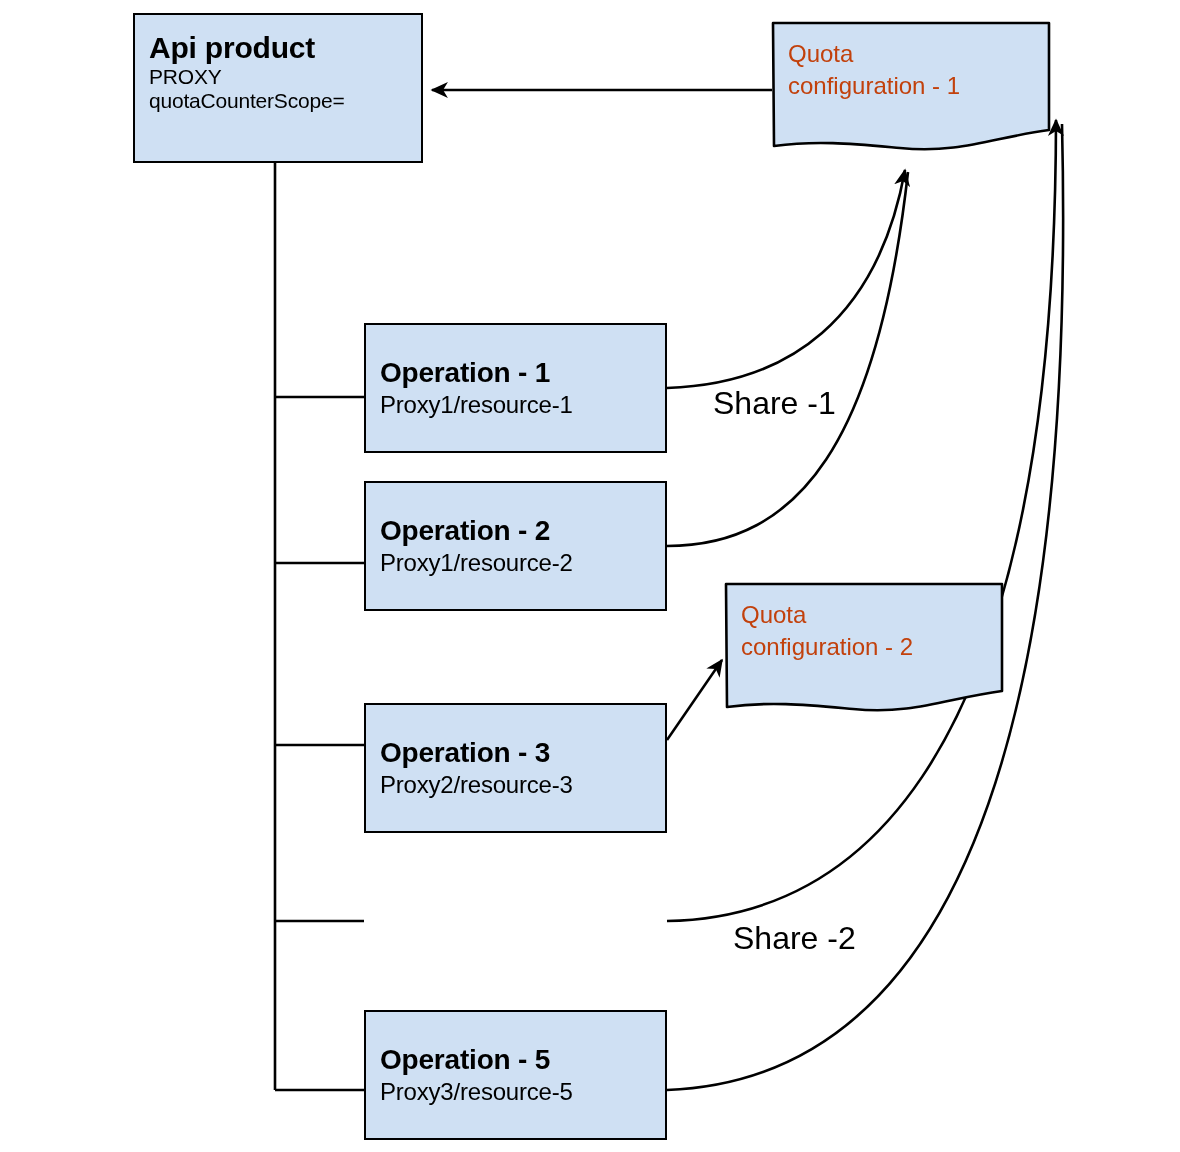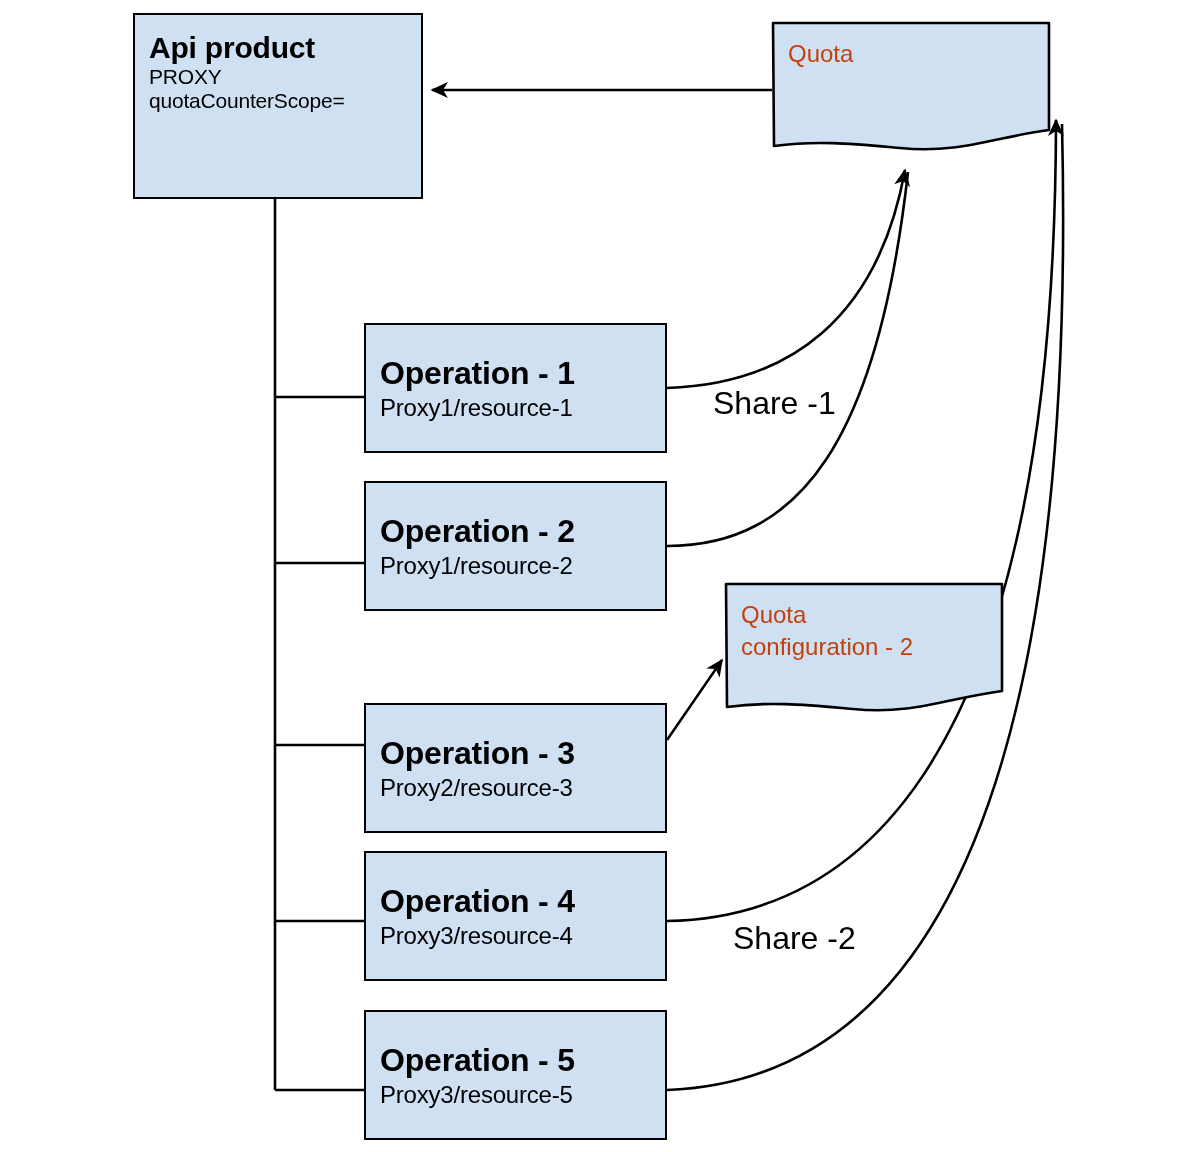--- a/index.html
+++ b/index.html
@@ -37,21 +37,21 @@
   .node-inner {
     position: absolute;
     left: 0;
     right: 0;
     top: 50%;
     transform: translateY(-50%);
     padding: 0 14px;
   }
   .ttl {
     font-weight: bold;
-    font-size: 32px;
+    font-size: 28px;
     line-height: 1.22;
     letter-spacing: -0.2px;
   }
   .sub {
     font-weight: normal;
     font-size: 24px;
     line-height: 1.22;
     letter-spacing: -0.2px;
   }
   
@@ -122,34 +122,35 @@
 
     <path d="M 667 546 C 800 546 878 440 908 172" stroke="#000000" stroke-width="2.6" fill="none"></path>
 
     <path d="M 667 740 L 722 660" stroke="#000000" stroke-width="2.6" fill="none" marker-end="url(#arrow)"></path>
 
     <path d="M 667 921 C 830 918 1055 806 1056 120" stroke="#000000" stroke-width="2.6" fill="none" marker-end="url(#arrow)"></path>
 
     <path d="M 667 1090 C 880 1082 1080 890 1062 124" stroke="#000000" stroke-width="2.6" fill="none"></path>
   </svg>
 
-  <div class="node" id="api-product" style="left:133px; top:13px; width:290px; height:186px;">
+  <div class="node" id="api-product" style="left:133px; top:13px; width:290px; height:150px;">
     <div class="node-inner">
       <div class="ttl">Api product</div>
       <div class="sub">PROXY</div>
       <div class="sub">quotaCounterScope=</div>
     </div>
   </div>
 
   <div class="docnode" id="quota-1" style="left:770px; top:20px; width:282px; height:132px;">
     <svg width="282" height="132" viewBox="0 0 282 132">
       <path d="M 3 3 L 279 3 L 279 110 C 225 117 190 134 130 128 C 85 124 48 120 4 126 Z" fill="#cfe0f3" stroke="#000000" stroke-width="2.6" stroke-linejoin="round"></path>
     </svg>
     <div class="doc-text">
       <div>Quota</div>
+      <div>configuration - 1</div>
     </div>
   </div>
 
   <div class="docnode" id="quota-2" style="left:723px; top:581px; width:282px; height:132px;">
     <svg width="282" height="132" viewBox="0 0 282 132">
       <path d="M 3 3 L 279 3 L 279 110 C 225 117 190 134 130 128 C 85 124 48 120 4 126 Z" fill="#cfe0f3" stroke="#000000" stroke-width="2.6" stroke-linejoin="round"></path>
     </svg>
     <div class="doc-text">
       <div>Quota</div>
       <div>configuration - 2</div>
@@ -170,26 +171,20 @@
     </div>
   </div>
 
   <div class="node" style="left:364px; top:675px; width:303px; height:130px;margin-top:28px;">
     <div class="node-inner">
       <div class="ttl">Operation - 3</div>
       <div class="sub">Proxy2/resource-3</div>
     </div>
   </div>
 
-  <div class="node" style="left:364px; top:851px; width:303px; height:130px;">
-    <div class="node-inner">
-      <div class="ttl">Operation - 4</div>
-      <div class="sub">Proxy3/resource-4</div>
-    </div>
-  </div>
 
   <div class="node" style="left:364px; top:1010px; width:303px; height:130px;">
     <div class="node-inner">
       <div class="ttl">Operation - 5</div>
       <div class="sub">Proxy3/resource-5</div>
     </div>
   </div>
 
   <div class="edge-label" style="left:713px; top:385px;">Share -1</div>
 

